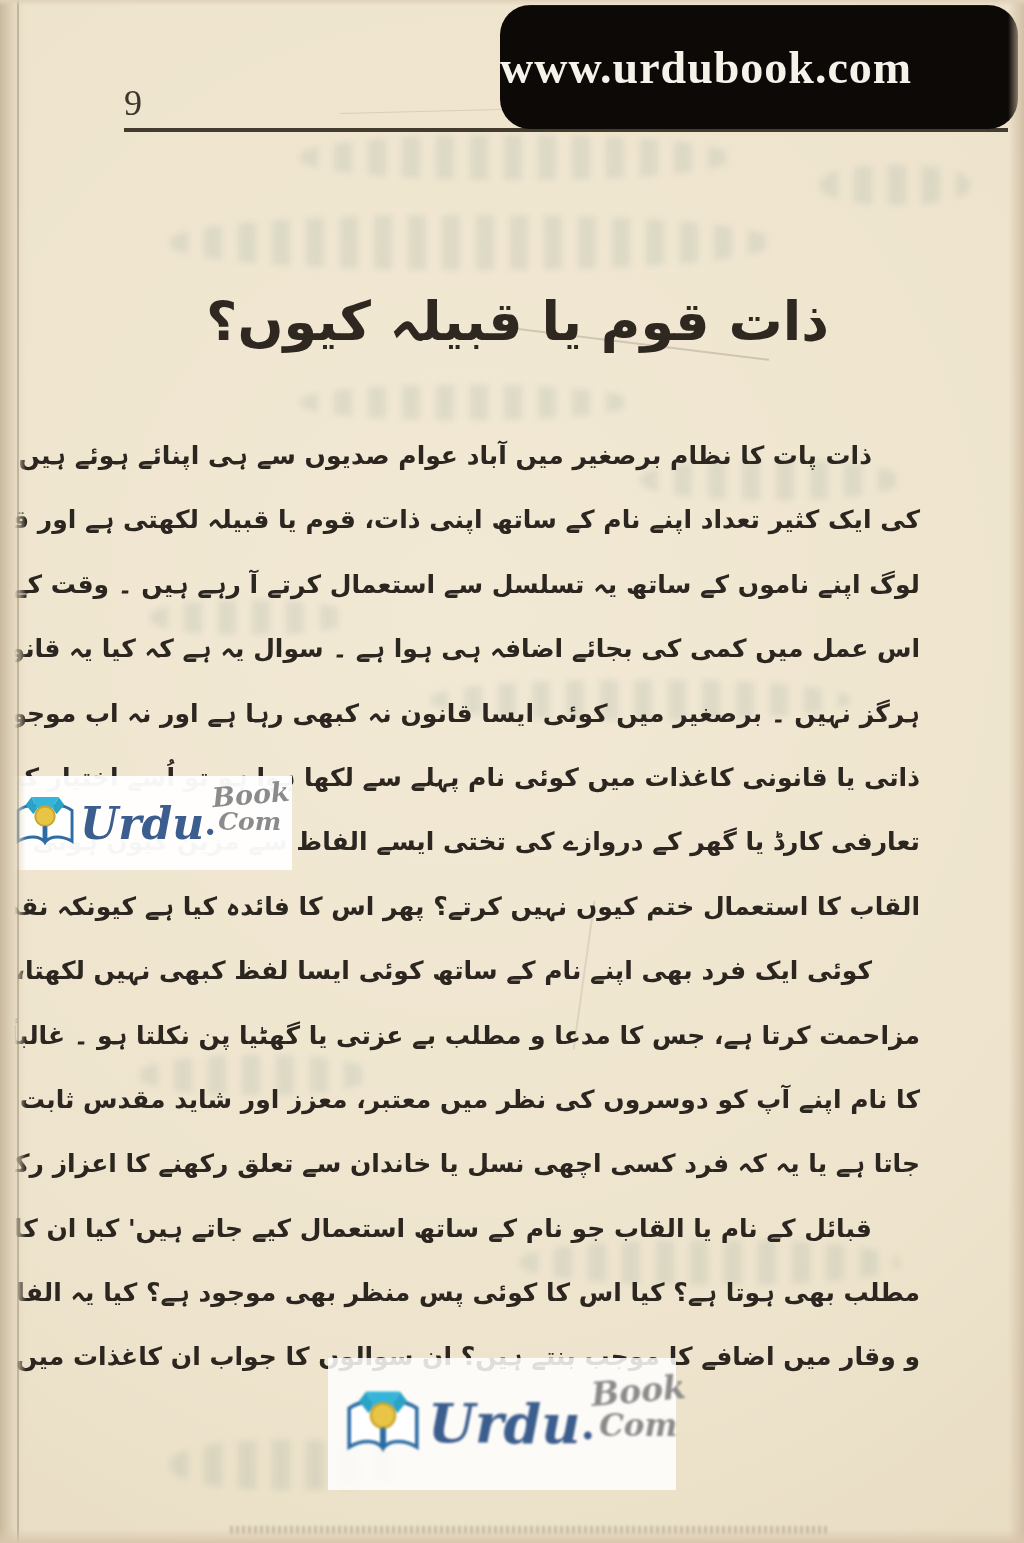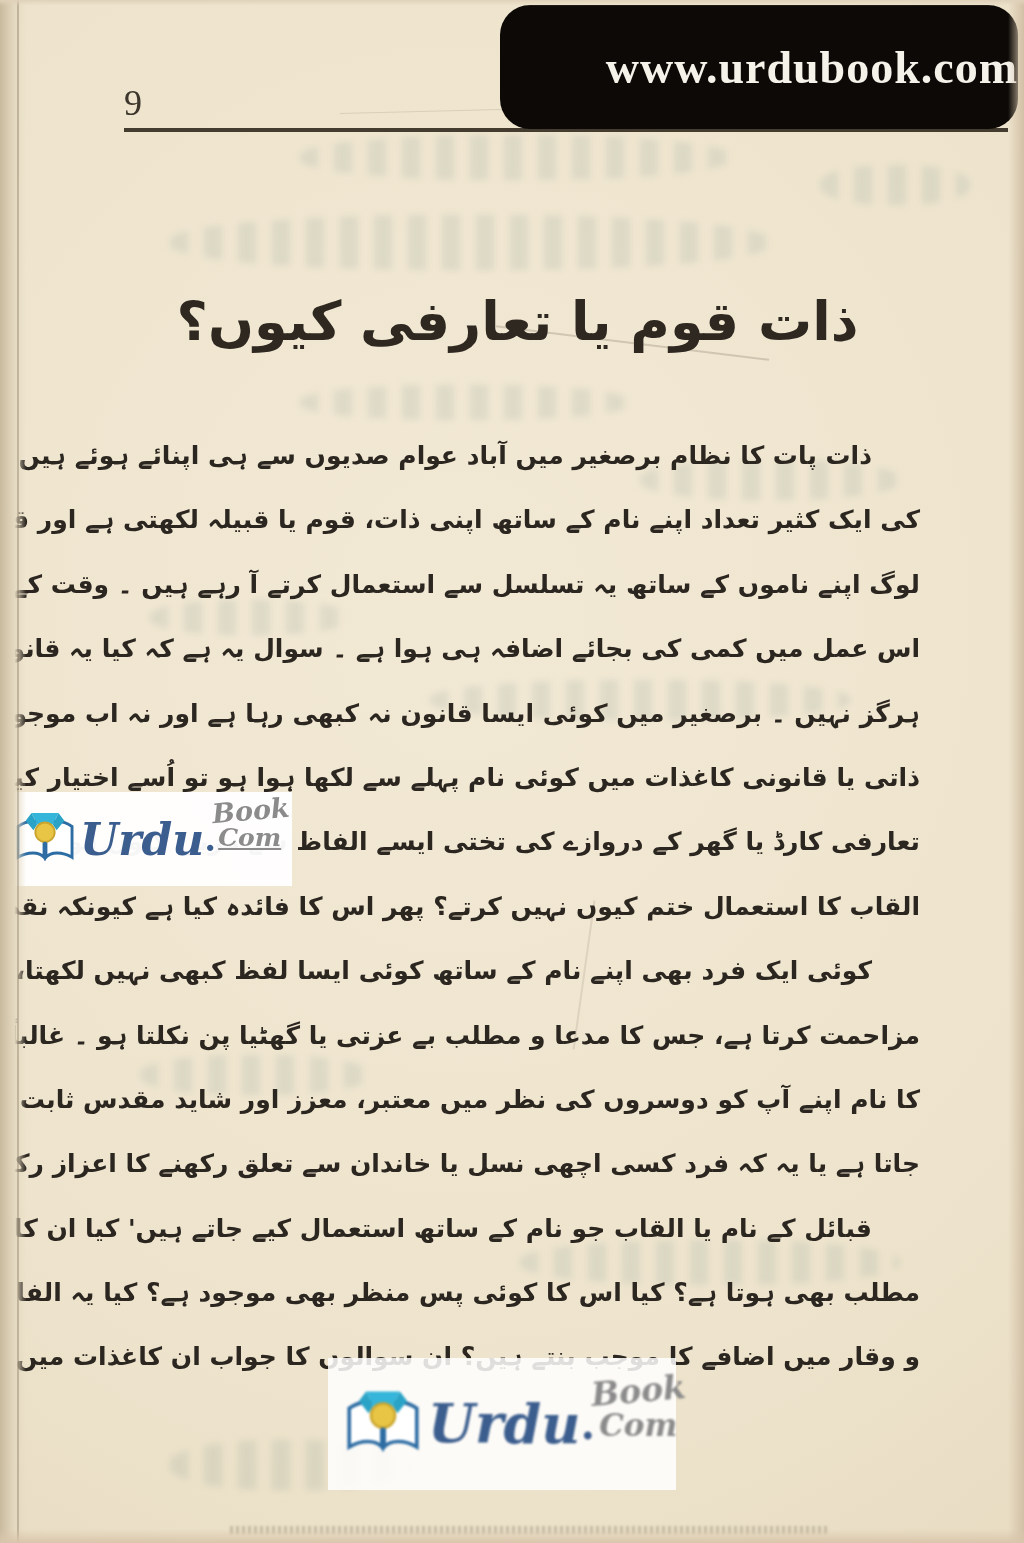--- a/index.html
+++ b/index.html
@@ -11,21 +11,21 @@
     background:linear-gradient(90deg,#c9ba9e,#e4d9c0 55%,rgba(228,217,192,0));}
   .edge-crease{position:absolute;left:17px;top:0;width:2px;height:100%;background:rgba(96,80,58,.28);}
   .edge-right{position:absolute;right:0;top:0;width:16px;height:100%;
     background:linear-gradient(270deg,#d2c0a6,rgba(210,192,166,0));}
   .edge-bottom{position:absolute;left:0;bottom:0;width:100%;height:14px;
     background:linear-gradient(0deg,#d9c6ac,rgba(217,198,172,0));}
   .edge-top{position:absolute;left:0;top:0;width:100%;height:6px;
     background:linear-gradient(180deg,#e0d2ba,rgba(224,210,186,0));}
   
   .banner{position:absolute;left:500px;top:5px;width:518px;height:124px;border-radius:30px;
-    background:#0c0906;display:flex;align-items:center;justify-content:flex-end;}
+    background:#0c0906;display:flex;align-items:center;justify-content:flex-start;}
   .banner span{color:#f5f2ea;font-family:"Liberation Serif",serif;font-weight:bold;
     font-size:46px;letter-spacing:1px;}
   
   .pagenum{position:absolute;left:124px;top:82px;font-family:"Liberation Serif",serif;
     font-size:36px;color:#3d362c;}
   .rule{position:absolute;left:124px;top:128px;width:884px;height:4px;background:#453c30;}
   
   .title{position:absolute;left:115px;top:256px;width:805px;height:132px;line-height:132px;
     margin:0;text-align:center;direction:rtl;font-family:"DejaVu Sans",sans-serif;
     font-weight:bold;font-size:54px;color:#2e2821;}
@@ -33,37 +33,37 @@
   .textblock{position:absolute;left:115px;top:424px;width:805px;direction:rtl;
     color:#2c2620;font-size:25px;font-weight:bold;}
   .line{height:64.4px;line-height:64.4px;text-align:justify;text-align-last:justify;
     white-space:nowrap;overflow:visible;}
   .line.indent{padding-right:48px;}
   .line.short{text-align-last:right;white-space:normal;}
   .line.cut-left{padding-left:185px;}
   .line.last{padding-right:150px;}
   
   .wm{position:absolute;display:flex;align-items:center;}
-  .wm1{left:4px;top:792px;width:288px;height:94px;background:rgba(255,255,255,.96);}
+  .wm1{left:4px;top:776px;width:288px;height:94px;background:rgba(255,255,255,.96);}
   .wm2{left:328px;top:1358px;width:348px;height:132px;background:rgba(255,255,255,.85);}
   .logo{position:relative;display:flex;align-items:center;padding-left:10px;}
   .wm2 .logo{filter:blur(1.1px);padding-left:16px;}
   .wm-urdu{font-family:"DejaVu Serif",serif;font-style:italic;font-weight:bold;color:#3c5e8e;}
   .wm1 .wm-urdu{font-size:44px;margin-left:4px;}
   .wm2 .wm-urdu{font-size:54px;margin-left:6px;}
   .wm-dot{font-family:"DejaVu Serif",serif;font-weight:bold;color:#3c5e8e;}
   .wm1 .wm-dot{font-size:34px;}
   .wm2 .wm-dot{font-size:42px;}
   .wm-stack{position:relative;display:inline-block;}
   .wm1 .wm-stack{width:92px;height:60px;}
   .wm2 .wm-stack{width:112px;height:74px;}
   .wm-book,.wm-com{position:absolute;font-family:"DejaVu Serif",serif;font-style:italic;
     font-weight:bold;color:#8b8b8b;}
   .wm1 .wm-book{top:-14px;left:-4px;font-size:27px;transform:rotate(-5deg);}
-  .wm1 .wm-com{top:14px;left:2px;font-size:25px;text-decoration:underline;}
+  .wm1 .wm-com{top:14px;left:2px;font-size:25px;}
   .wm2 .wm-book{top:-16px;left:-4px;font-size:33px;transform:rotate(-5deg);}
   .wm2 .wm-com{top:20px;left:4px;font-size:31px;}
   .book-icon{display:block;}
   
   .ghost{position:absolute;border-radius:45%;filter:blur(3px);
     background:repeating-linear-gradient(90deg,rgba(124,152,141,.16) 0 18px,rgba(124,152,141,0) 18px 34px);}
   .scratch{position:absolute;background:rgba(112,101,84,.5);}
   .footer-ghost{position:absolute;left:230px;top:1526px;width:600px;height:8px;filter:blur(1.2px);
     background:repeating-linear-gradient(90deg,rgba(130,120,100,.35) 0 3px,rgba(130,120,100,0) 3px 6px);}
 </style>
@@ -87,21 +87,21 @@
   <div class="scratch" style="left:340px;top:108px;width:390px;height:1px;transform:rotate(-1.5deg);opacity:.35;"></div>
   <div class="scratch" style="left:583px;top:900px;width:2px;height:150px;transform:rotate(8deg);opacity:.3;"></div>
 
   <span class="pagenum">9</span>
   <div class="rule"></div>
 
   <div class="banner">
     <span>www.urdubook.com</span>
   </div>
 
-  <h1 class="title">ذات قوم یا تعارفی کیوں؟</h1>
+  <h1 class="title">ذات قوم یا قبیلہ کیوں؟</h1>
 
   <div class="textblock">
     <div class="line indent">ذات پات کا نظام برصغیر میں آباد عوام صدیوں سے ہی اپنائے ہوئے ہیں ۔ عوام</div>
     <div class="line">کی ایک کثیر تعداد اپنے نام کے ساتھ اپنی ذات، قوم یا قبیلہ لکھتی ہے اور قدیم دور سے ہی</div>
     <div class="line">لوگ اپنے ناموں کے ساتھ یہ تسلسل سے استعمال کرتے آ رہے ہیں ۔ وقت کے ساتھ ساتھ</div>
     <div class="line">اس عمل میں کمی کی بجائے اضافہ ہی ہوا ہے ۔ سوال یہ ہے کہ کیا یہ قانوناً لکھنا پڑتا ہے؟ ایسا</div>
     <div class="line">ہرگز نہیں ۔ برصغیر میں کوئی ایسا قانون نہ کبھی رہا ہے اور نہ اب موجود ہے ۔ یہ تو ہوسکتا ہے کہ</div>
     <div class="line">ذاتی یا قانونی کاغذات میں کوئی نام پہلے سے لکھا ہوا ہو تو اُسے اختیار کیے رکھا جائے لیکن</div>
     <div class="line cut-left">تعارفی کارڈ یا گھر کے دروازے کی تختی ایسے الفاظ سے مزین کیوں ہوتی</div>
     <div class="line">القاب کا استعمال ختم کیوں نہیں کرتے؟ پھر اس کا فائدہ کیا ہے کیونکہ نقصان کا سودا انسان کم</div>

